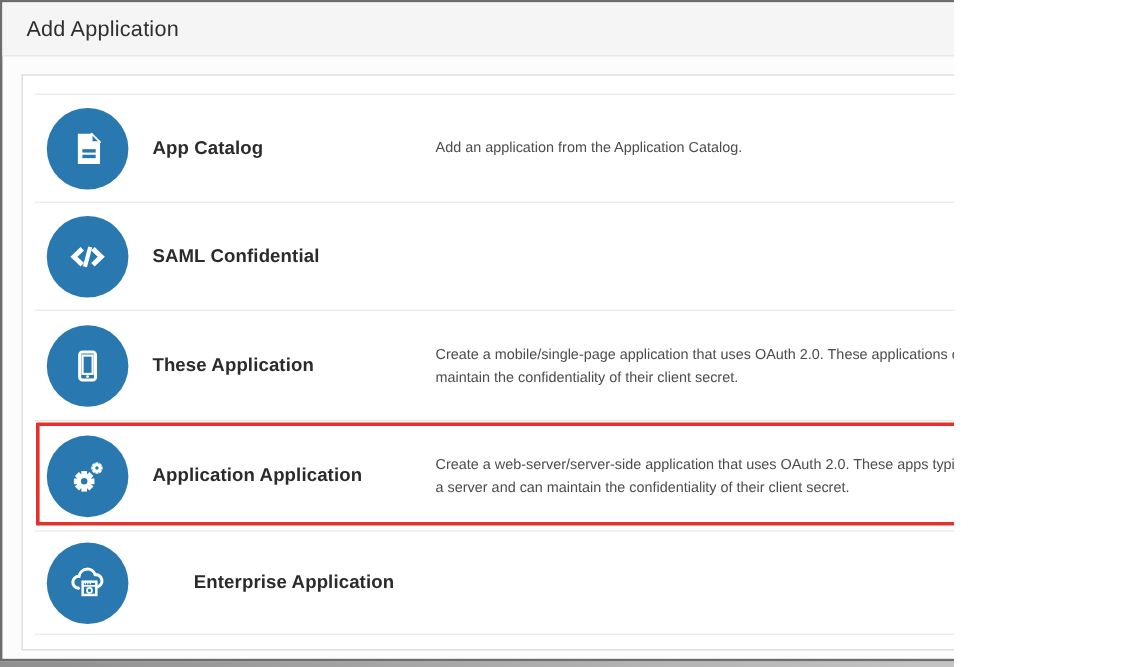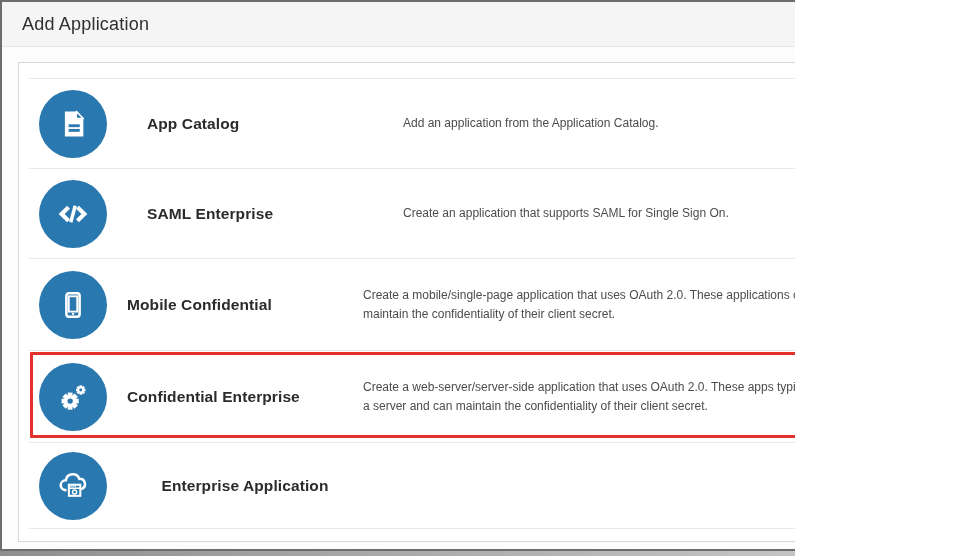--- a/index.html
+++ b/index.html
@@ -53,21 +53,21 @@
     margin: 0 10px;
     padding-top: 15px;
   }
   .row {
     display: flex;
     align-items: center;
     border-top: 1px solid #e8e8e8;
     cursor: pointer;
   }
   .row:last-child { border-bottom: 1px solid #e8e8e8; text-align: center; }
-  .row-h90 { min-height: 90px; gap: 20px; }
+  .row-h90 { min-height: 90px; }
   .row-h92 { min-height: 92px; }
   .row-h88 { min-height: 87px; }
 
   .icon-circle {
     flex: 0 0 68px;
     width: 68px; height: 68px;
     margin-left: 10px;
     border-radius: 50%;
     background: #2978af;
     display: flex; align-items: center; justify-content: center;
@@ -122,33 +122,32 @@
         </div>
 
         <div class="row row-h90">
           <div class="icon-circle">
             <svg width="38" height="38" viewBox="0 0 24 24">
               <polyline points="9.2,7.8 4.8,12 9.2,16.2" fill="none" stroke="#ffffff" stroke-width="2.6"></polyline>
               <polyline points="14.8,7.8 19.2,12 14.8,16.2" fill="none" stroke="#ffffff" stroke-width="2.6"></polyline>
               <line x1="13.4" y1="6.8" x2="10.6" y2="17.2" stroke="#ffffff" stroke-width="2.2"></line>
             </svg>
           </div>
-          <div class="row-title">SAML Enterprise</div>
-          <div class="row-desc">Create an application that supports SAML for Single Sign On.</div>
+          <div class="row-title">SAML Confidential</div>
         </div>
 
         <div class="row row-h92">
           <div class="icon-circle">
             <svg width="36" height="36" viewBox="0 0 24 24">
               <rect x="7.6" y="4.2" width="8.8" height="15.6" rx="1.6" fill="none" stroke="#ffffff" stroke-width="1.7"></rect>
               <rect x="9.2" y="6.2" width="5.6" height="10.2" fill="none" stroke="#ffffff" stroke-width="1.2"></rect>
               <circle cx="12" cy="17.9" r="0.8" fill="#ffffff"></circle>
             </svg>
           </div>
-          <div class="row-title">Mobile Confidential</div>
+          <div class="row-title">These Application</div>
           <div class="row-desc">Create a mobile/single-page application that uses OAuth 2.0. These applications cannot maintain the confidentiality of their client secret.</div>
         </div>
 
         <div class="row row-h92">
           <div class="icon-circle">
             <svg width="38" height="38" viewBox="0 0 24 24">
               <g transform="translate(10.2,14.6)">
                 <rect x="-5.4" y="-1.5" width="10.8" height="3" fill="#ffffff"></rect>
                 <rect x="-5.4" y="-1.5" width="10.8" height="3" fill="#ffffff" transform="rotate(45)"></rect>
                 <rect x="-5.4" y="-1.5" width="10.8" height="3" fill="#ffffff" transform="rotate(90)"></rect>
@@ -159,21 +158,21 @@
               <g transform="translate(16.9,7.6) scale(0.55)">
                 <rect x="-5.4" y="-1.5" width="10.8" height="3" fill="#ffffff"></rect>
                 <rect x="-5.4" y="-1.5" width="10.8" height="3" fill="#ffffff" transform="rotate(45)"></rect>
                 <rect x="-5.4" y="-1.5" width="10.8" height="3" fill="#ffffff" transform="rotate(90)"></rect>
                 <rect x="-5.4" y="-1.5" width="10.8" height="3" fill="#ffffff" transform="rotate(135)"></rect>
                 <circle r="3.7" fill="#ffffff"></circle>
                 <circle r="1.7" fill="#2978af"></circle>
               </g>
             </svg>
           </div>
-          <div class="row-title">Confidential Enterprise</div>
+          <div class="row-title">Application Application</div>
           <div class="row-desc">Create a web-server/server-side application that uses OAuth 2.0. These apps typically run on a server and can maintain the confidentiality of their client secret.</div>
         </div>
 
         <div class="row row-h88">
           <div class="icon-circle">
             <svg width="38" height="38" viewBox="0 0 24 24">
               <path d="M7.2 14.6 a3.1 3.1 0 0 1 0.3 -6.2 a4.4 4.4 0 0 1 8.5 -0.9 a3.3 3.3 0 0 1 1.6 6.3" fill="none" stroke="#ffffff" stroke-width="1.6" stroke-linecap="round"></path>
               <rect x="9.4" y="11.2" width="7.2" height="7" fill="#2978af" stroke="#ffffff" stroke-width="1.3"></rect>
               <line x1="9.4" y1="13.4" x2="16.6" y2="13.4" stroke="#ffffff" stroke-width="1"></line>
               <circle cx="10.8" cy="12.3" r="0.4" fill="#ffffff"></circle>

